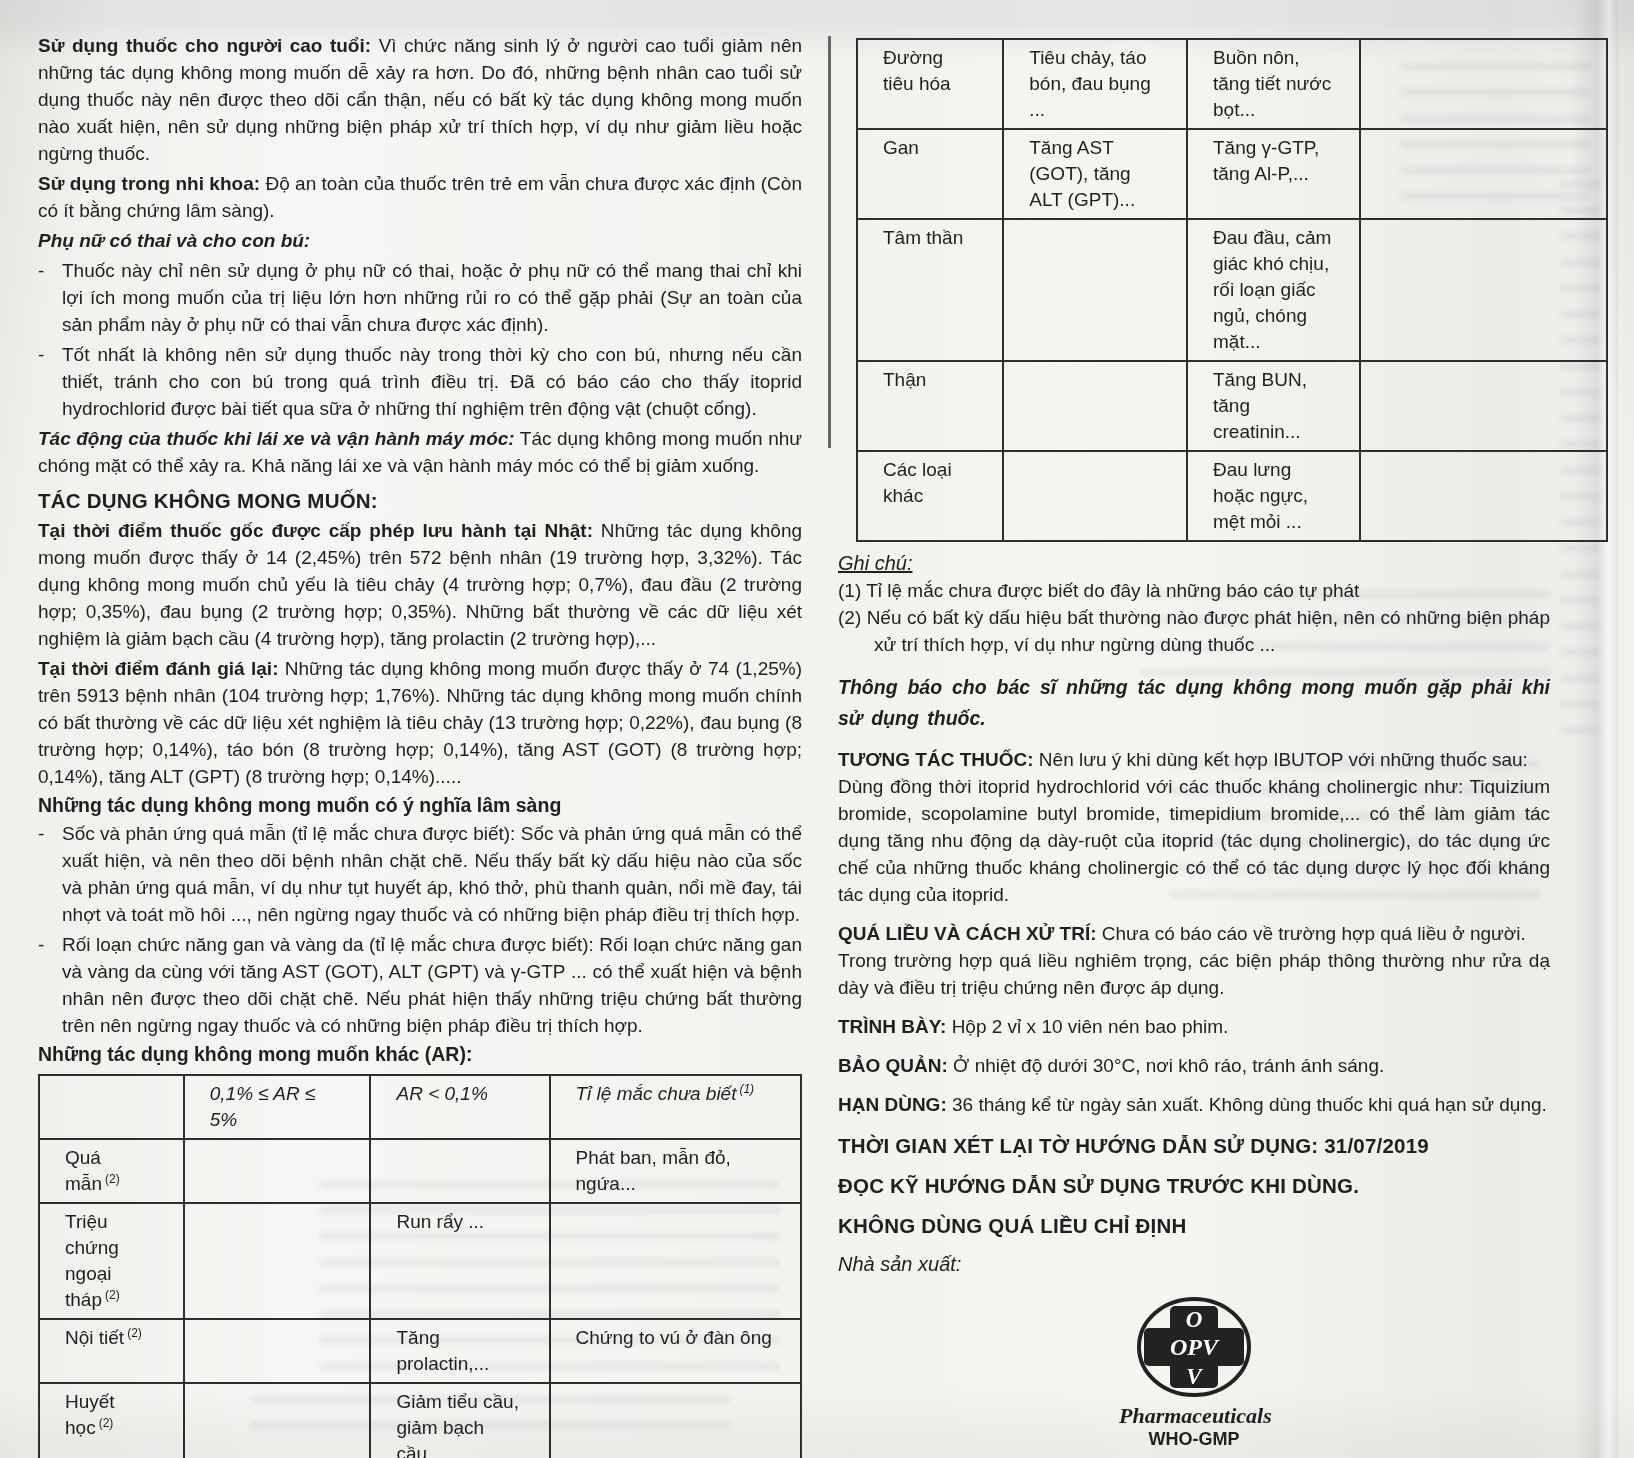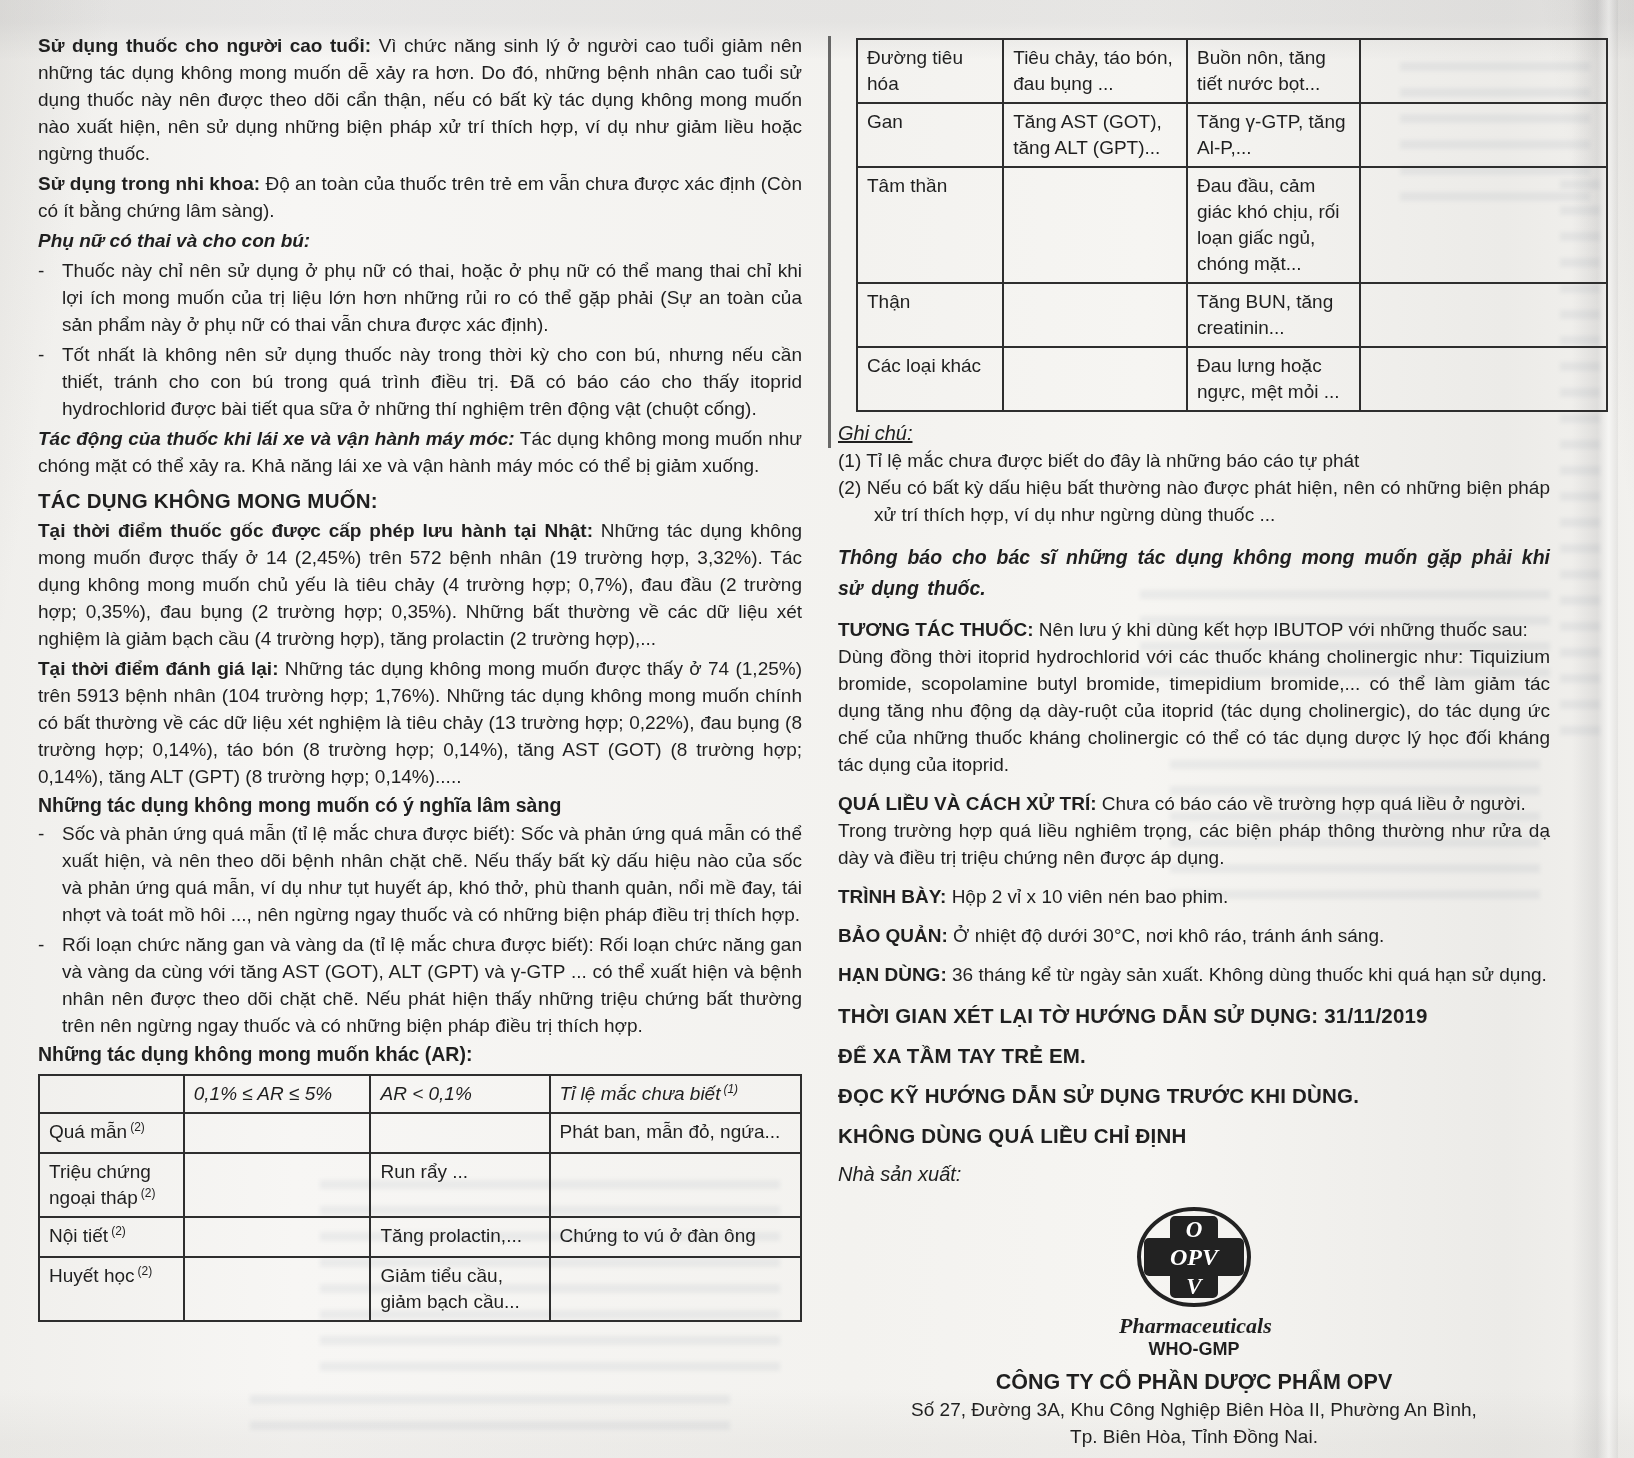--- a/index.html
+++ b/index.html
@@ -32,21 +32,21 @@
   .bullet { display:flex; margin:0 0 3px 0; font-size:19px; line-height:27px; }
   .bullet .dash { width:24px; flex:0 0 24px; }
   .bullet .btxt { flex:1; text-align:justify; }
   .h-caps { margin:10px 0 4px 0; font-size:20.5px; font-weight:bold; letter-spacing:.2px; }
   .h-bold { margin:4px 0 3px 0; font-size:19.5px; font-weight:bold; }
 
   sup { font-size:12px; vertical-align:super; line-height:0; margin-left:3px; }
 
   
   table.tbl { border-collapse:collapse; table-layout:fixed; font-size:19px; line-height:26px; }
-  table.tbl td, table.tbl th { border:2px solid #2e2e2e; padding:5px 9px; vertical-align:top; text-align:left; font-weight:normal;margin-left:28px; }
+  table.tbl td, table.tbl th { border:2px solid #2e2e2e; padding:5px 25px; vertical-align:top; text-align:left; font-weight:normal;margin-left:28px; }
   .tbl-left { width:100%; margin-top:8px; }
   .tbl-left th { font-weight:bold; font-style:italic; }
   .tbl-left .w1 { width:19%; } .tbl-left .w2 { width:24.5%; } .tbl-left .w3 { width:23.5%; } .tbl-left .w4 { width:33%; }
   .tbl-right { width:752px; margin-left:18px; }
   .tbl-right .w1 { width:19.5%; } .tbl-right .w2 { width:24.5%; } .tbl-right .w3 { width:23%; } .tbl-right .w4 { width:33%; }
   .row-pad td { height:40px; }
 
   
   .rc { width:712px; }
   .notes-heading { margin:10px 0 2px 0; font-size:20px; font-style:italic; text-decoration:underline; }
@@ -197,22 +197,21 @@
       <p class="para sect"><span class="lead">TƯƠNG TÁC THUỐC:</span> <span>Nên lưu ý khi dùng kết hợp IBUTOP với những thuốc sau:</span><br><span>Dùng đồng thời itoprid hydrochlorid với các thuốc kháng cholinergic như: Tiquizium bromide, scopolamine butyl bromide, timepidium bromide,... có thể làm giảm tác dụng tăng nhu động dạ dày-ruột của itoprid (tác dụng cholinergic), do tác dụng ức chế của những thuốc kháng cholinergic có thể có tác dụng dược lý học đối kháng tác dụng của itoprid.</span></p>
 
       <p class="para sect"><span class="lead">QUÁ LIỀU VÀ CÁCH XỬ TRÍ:</span> <span>Chưa có báo cáo về trường hợp quá liều ở người.</span><br><span>Trong trường hợp quá liều nghiêm trọng, các biện pháp thông thường như rửa dạ dày và điều trị triệu chứng nên được áp dụng.</span></p>
 
       <p class="para sect"><span class="lead">TRÌNH BÀY:</span> <span>Hộp 2 vỉ x 10 viên nén bao phim.</span></p>
 
       <p class="para sect"><span class="lead">BẢO QUẢN:</span> <span>Ở nhiệt độ dưới 30°C, nơi khô ráo, tránh ánh sáng.</span></p>
 
       <p class="para sect"><span class="lead">HẠN DÙNG:</span> <span>36 tháng kể từ ngày sản xuất. Không dùng thuốc khi quá hạn sử dụng.</span></p>
 
-      <p class="caps-line">THỜI GIAN XÉT LẠI TỜ HƯỚNG DẪN SỬ DỤNG: 31/11/2019</p>
-      <p class="caps-line">ĐỂ XA TẦM TAY TRẺ EM.</p>
+      <p class="caps-line">THỜI GIAN XÉT LẠI TỜ HƯỚNG DẪN SỬ DỤNG: 31/07/2019</p>
       <p class="caps-line">ĐỌC KỸ HƯỚNG DẪN SỬ DỤNG TRƯỚC KHI DÙNG.</p>
       <p class="caps-line">KHÔNG DÙNG QUÁ LIỀU CHỈ ĐỊNH</p>
 
       <p class="mfr-label">Nhà sản xuất:</p>
     </div>
 
     <div class="footer">
       <div class="logo-wrap">
         <svg width="118" height="104" viewBox="0 0 118 104">
           <ellipse cx="59" cy="51" rx="55" ry="48" fill="none" stroke="#222" stroke-width="4"></ellipse>

